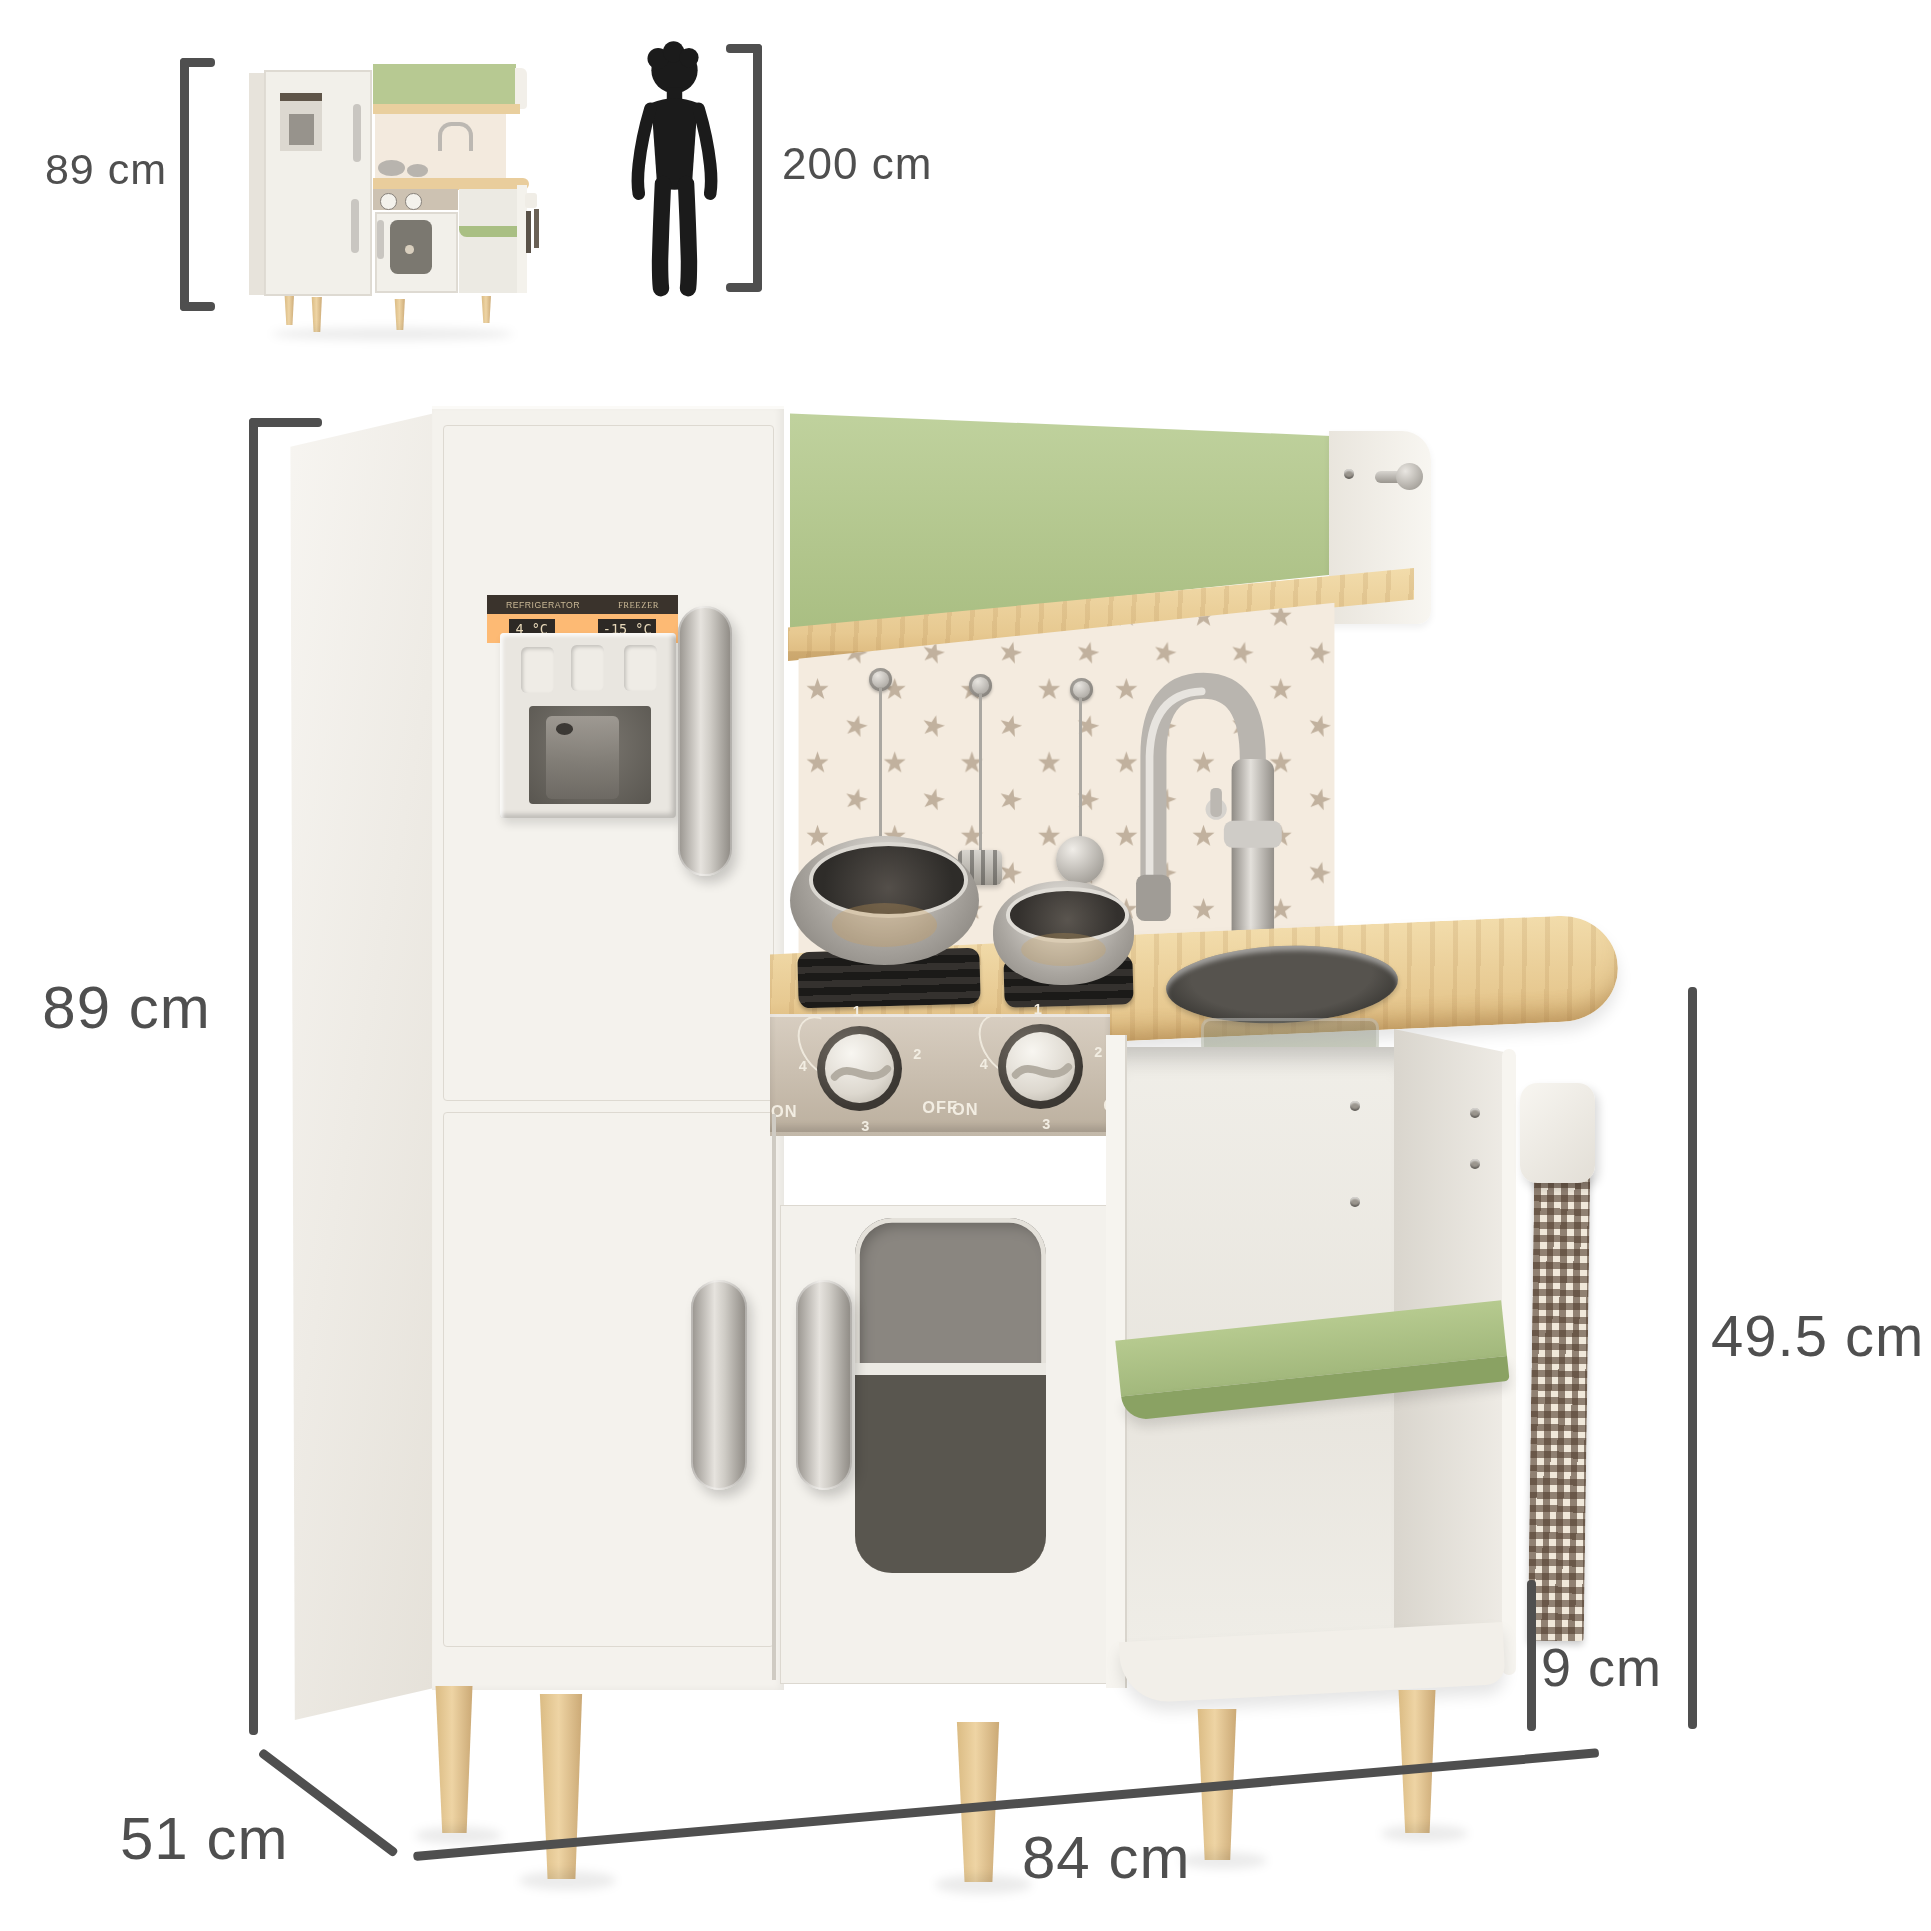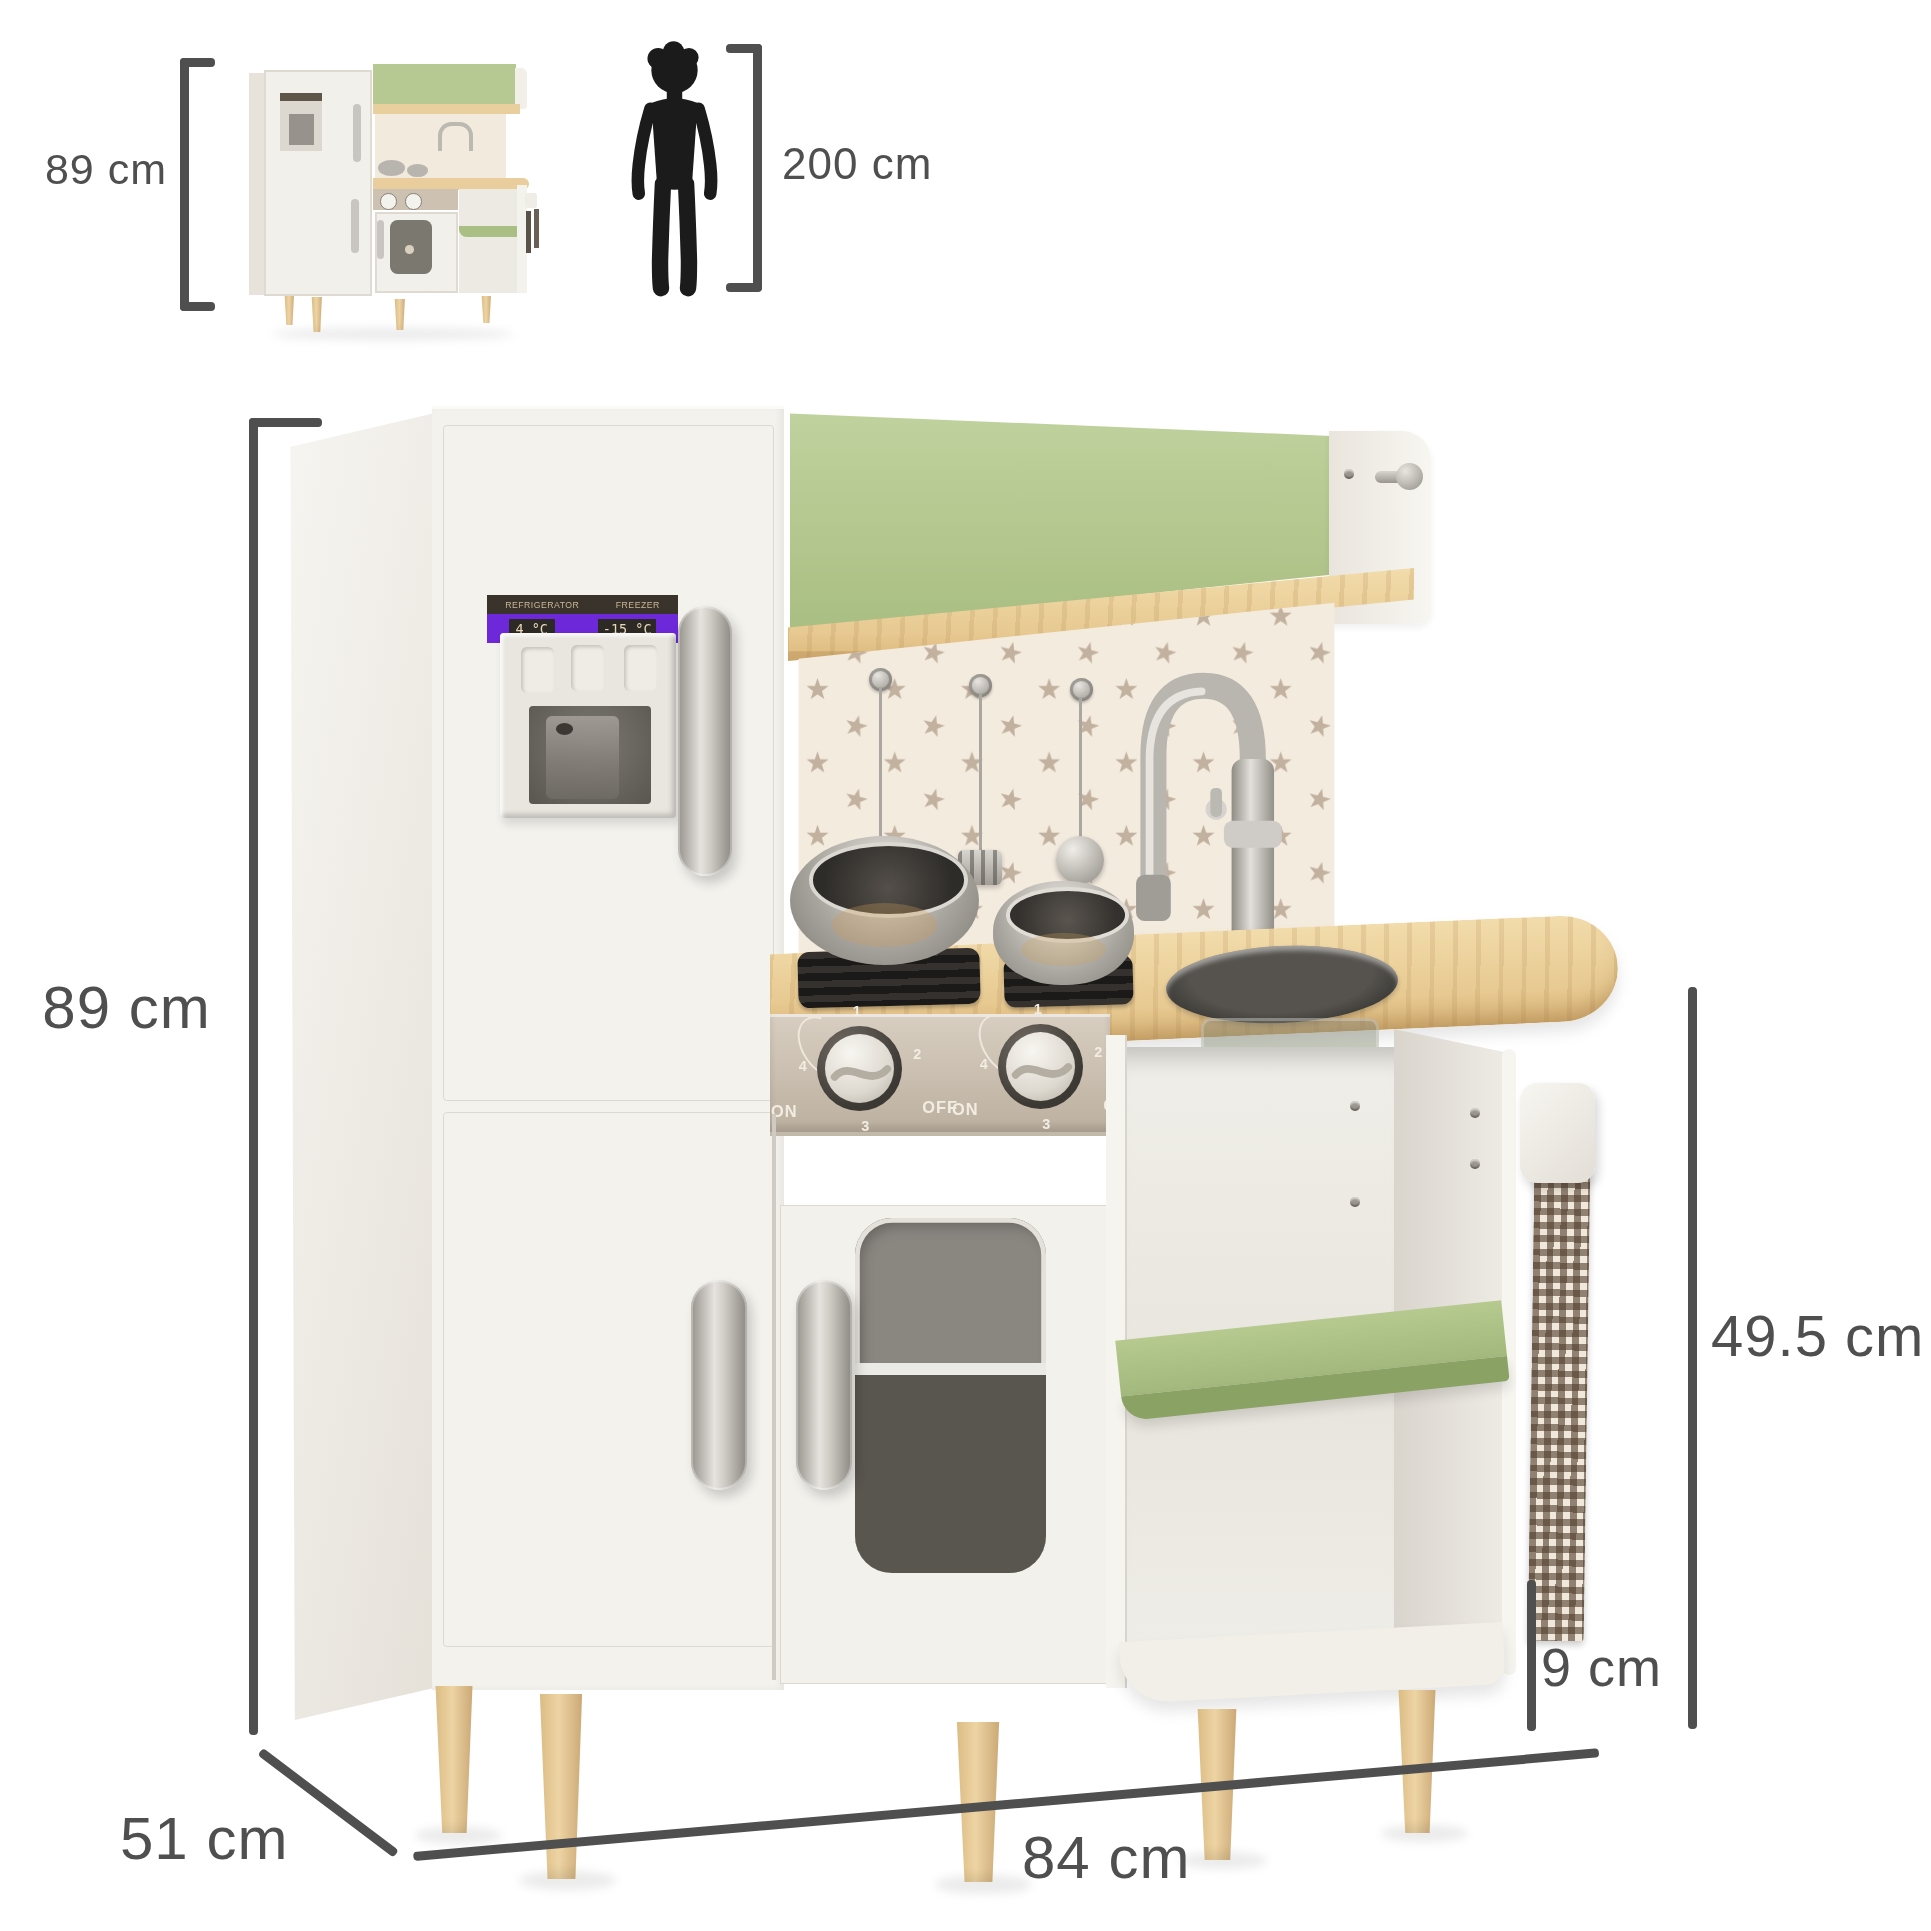--- a/index.html
+++ b/index.html
@@ -159,23 +159,23 @@
               background:linear-gradient(100deg,#f7f5f1,#e5e1d9);"></div>
 
   <div class="abs" style="left:432px;top:406px;width:352px;height:1284px;background:#f4f2ed;
               box-shadow:inset 0 2.9px 0 #fbfaf7, inset -3.9px 0 7.7px rgba(0,0,0,0.05);"></div>
   <div class="abs" style="left:443px;top:425px;width:329px;height:674px;border:1.9px solid #ddd9d1;border-radius:3.9px;"></div>
   <div class="abs" style="left:443px;top:1112px;width:329px;height:533px;border:1.9px solid #ddd9d1;border-radius:3.9px;"></div>
 
   <div class="abs" style="left:487px;top:595px;width:191px;height:48px;">
     <div class="abs" style="left:0;top:0;width:191px;height:19.3px;background:#3a332c;display:flex;align-items:center;justify-content:space-around;">
       <span style="color:#c9b896;font-size:8.7px;letter-spacing:0.5px;">REFRIGERATOR</span>
-      <span style="color:#c9b896;font-size:8.7px;letter-spacing:0.5px;">FREEZER</span>
+      <span style="color:#c9b896;font-size:8.7px;letter-spacing:0.5px;font-family:Liberation Serif, serif;">FREEZER</span>
     </div>
-    <div class="abs" style="left:0;top:19.3px;width:191px;height:29px;background:#6d28d9;display:flex;align-items:center;justify-content:space-around;">
+    <div class="abs" style="left:0;top:19.3px;width:191px;height:29px;background:#fdba74;display:flex;align-items:center;justify-content:space-around;">
       <span style="background:#2d2925;color:#e8d9ba;font-family:'DejaVu Sans Mono',monospace;font-size:13.5px;padding:1.9px 6.8px;">4 °C</span>
       <span style="background:#2d2925;color:#e8d9ba;font-family:'DejaVu Sans Mono',monospace;font-size:13.5px;padding:1.9px 4.8px;">-15 °C</span>
     </div>
   </div>
 
   <div class="abs" style="left:500px;top:633px;width:176px;height:185px;background:#e9e6e0;border-radius:3.9px;
               box-shadow:inset 2.9px 2.9px 3.9px rgba(255,255,255,0.8), inset -3.9px -3.9px 5.8px rgba(0,0,0,0.18), 3.9px 5.8px 9.7px rgba(0,0,0,0.12);">
     <div class="abs" style="left:21px;top:13.5px;width:33px;height:46px;border-radius:5.8px;background:#efece6;box-shadow:inset 1.9px 1.9px 3.9px rgba(0,0,0,0.18);"></div>
     <div class="abs" style="left:71px;top:11.6px;width:33px;height:46px;border-radius:5.8px;background:#efece6;box-shadow:inset 1.9px 1.9px 3.9px rgba(0,0,0,0.18);"></div>
     <div class="abs" style="left:124px;top:11.6px;width:33px;height:46px;border-radius:5.8px;background:#efece6;box-shadow:inset 1.9px 1.9px 3.9px rgba(0,0,0,0.18);"></div>

